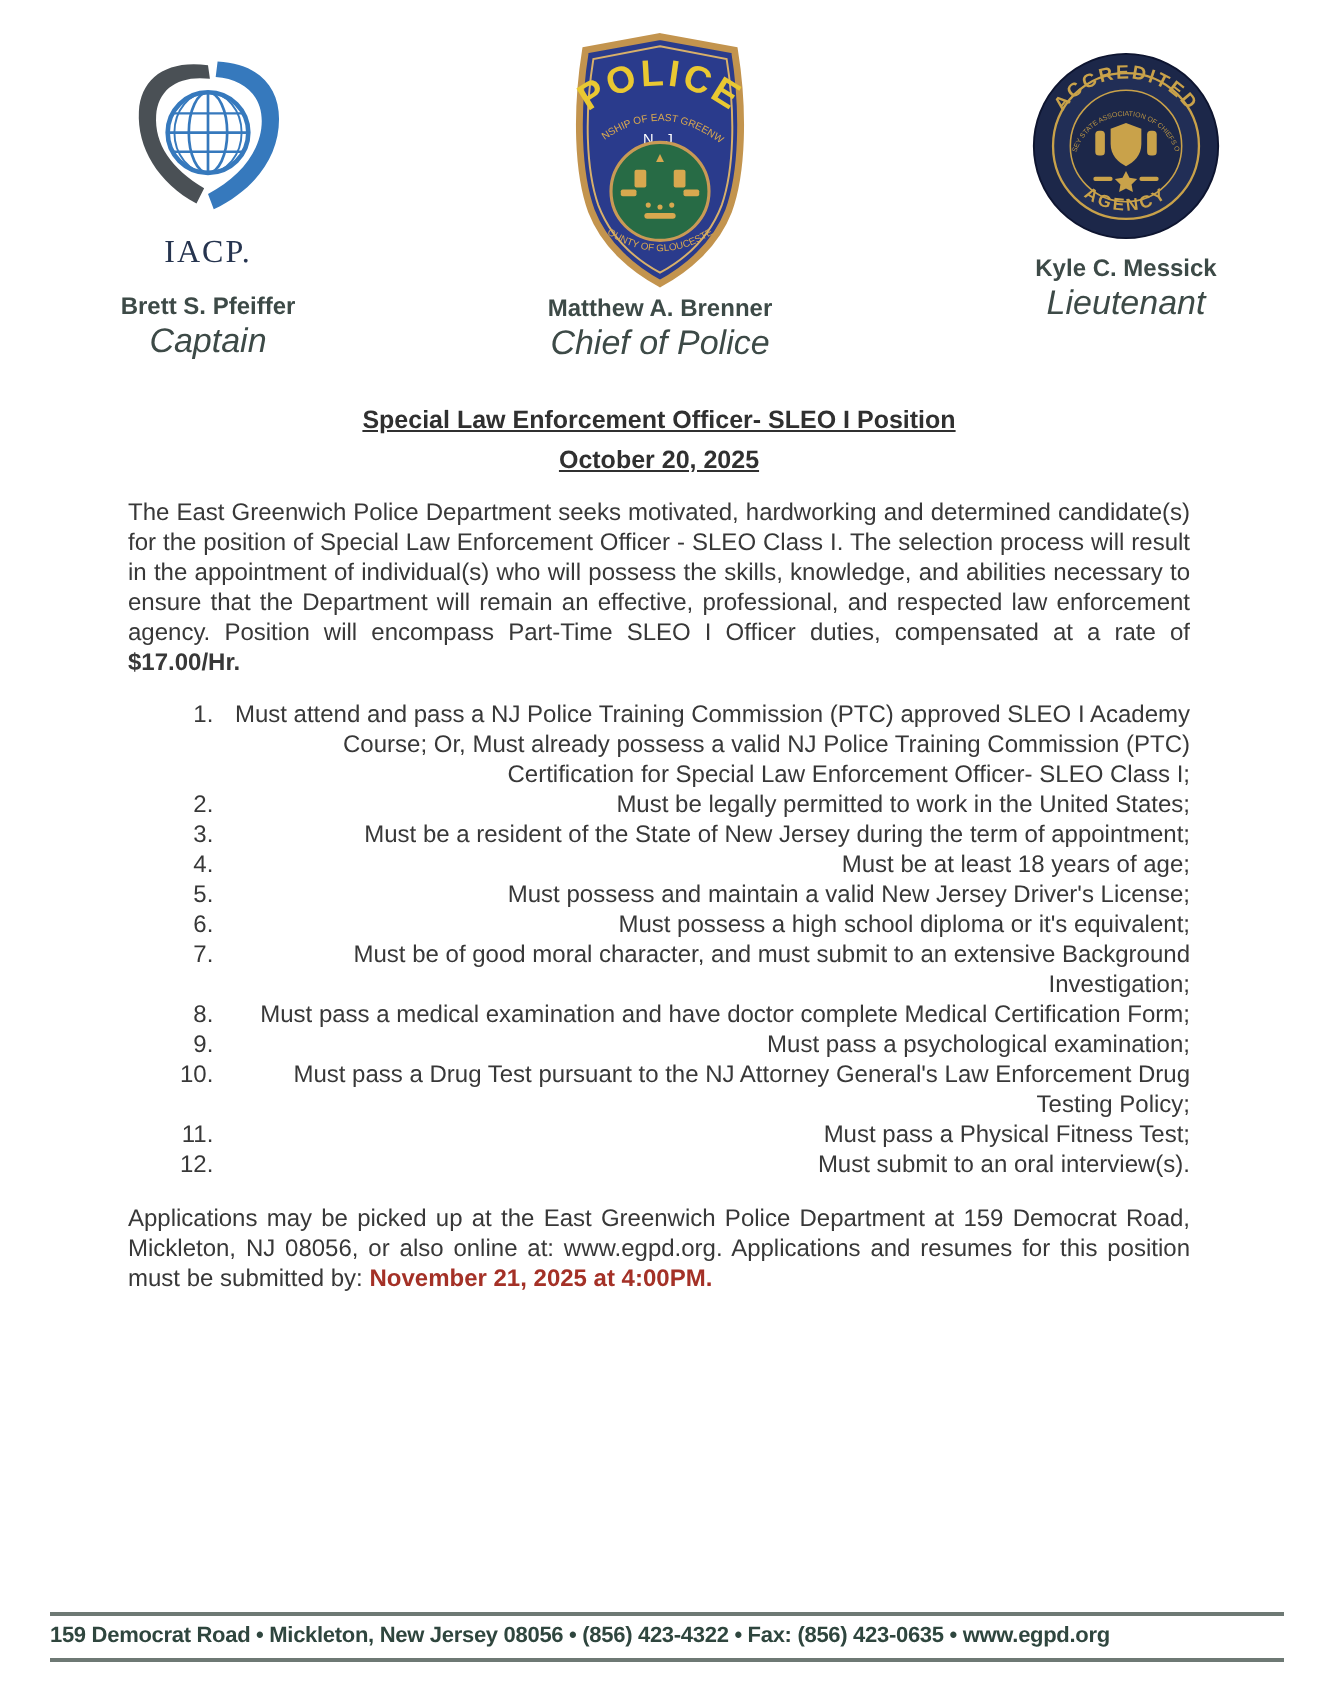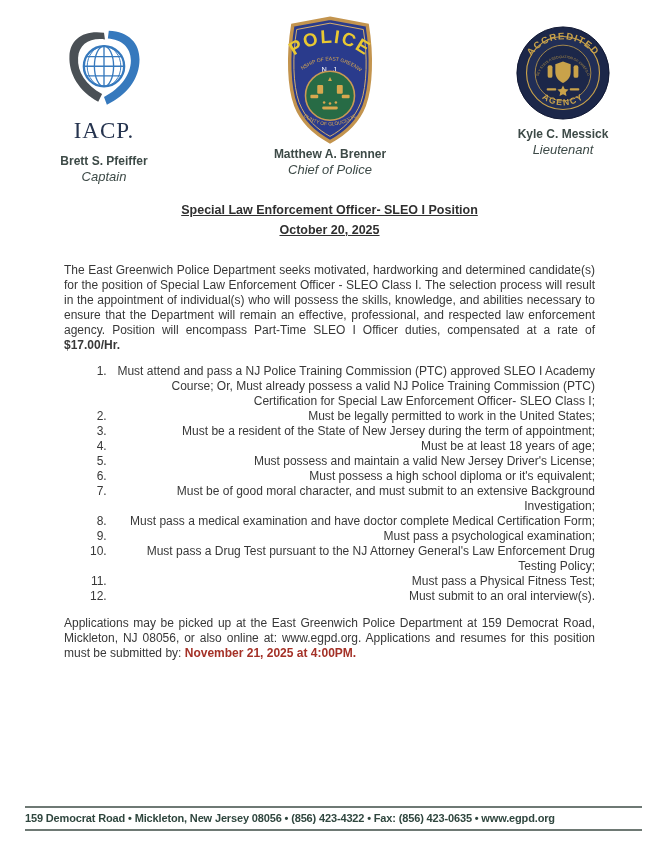--- a/index.html
+++ b/index.html
@@ -9,39 +9,39 @@
     background:#ffffff; overflow:hidden;
     font-family:"Liberation Sans", sans-serif; color:#383838;
   }
   
   .hcol { position:absolute; text-align:center; }
   .hcol-left   { left:35px;  top:24px; width:138px; }
   .hcol-center { left:252px; top:16px; width:156px; }
   .hcol-right  { left:492px; top:25px; width:142px; }
   .logo-wrap { display:block; margin:0 auto; }
   .iacp-caption {
-    font-family:"Liberation Serif", serif; font-size:23px; color:#26344f;
+    font-family:"Liberation Serif", serif; font-size:16px; color:#26344f;
     letter-spacing:1px; margin-top:-4px; font-weight:500;
   }
   .sig-name { font-size:12px; font-weight:bold; color:#3d4a47; margin-top:10px; }
-  .sig-role { font-size:13px; font-style:italic; color:#3d4a47; margin-top:1px; }
+  .sig-role { font-size:17px; font-style:italic; color:#3d4a47; margin-top:1px; }
   .hcol-center .sig-name { margin-top:3px; }
   .hcol-right  .sig-name { margin-top:6px; }
   
   .content { position:absolute; left:64px; right:64px; top:203px; }
   .doc-title, .doc-date {
     text-align:center; font-weight:bold; font-size:12.5px; color:#303030;
     text-decoration:underline;
   }
   .doc-date { margin-top:6px; }
   .para {
     margin-top:12px; font-size:12px; line-height:15px;
     text-align:justify; color:#383838;
   }
-  .para.first { margin-top:26px; }
+  .para.first { margin-top:12px; }
   .bold { font-weight:bold; }
   .bold-underline { font-weight:bold; text-decoration:underline; }
   .section-heading {
     margin-top:11px; font-size:12px; font-weight:bold; color:#303030;
     text-decoration:underline;
   }
   ol.quals {
     margin-top:11px; padding-left:46px; font-size:12px; line-height:15px;
     color:#383838; text-align:right;
   }

